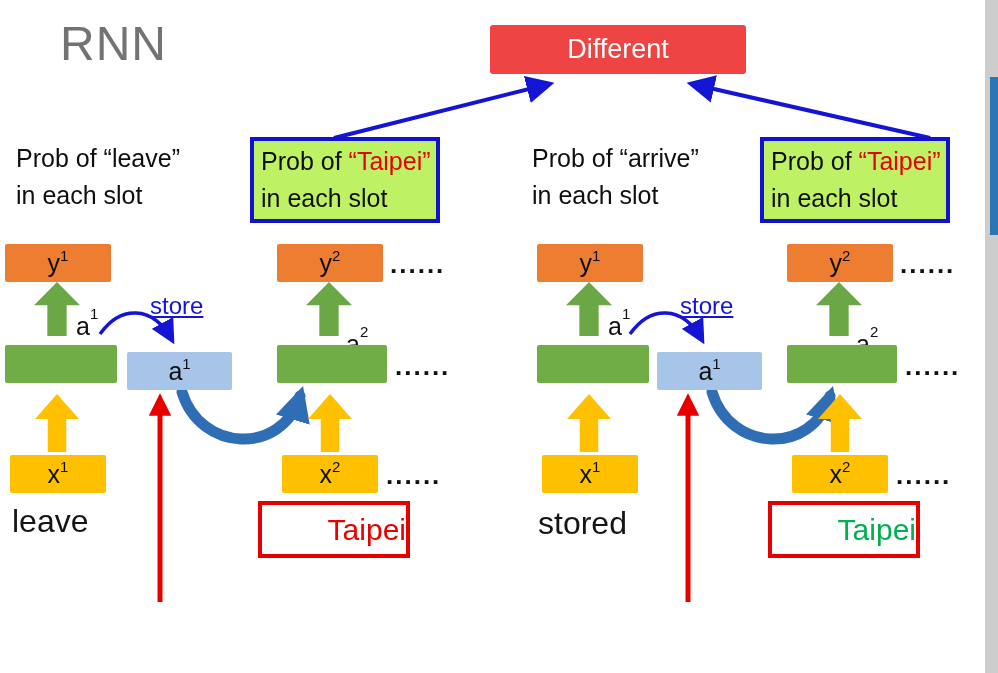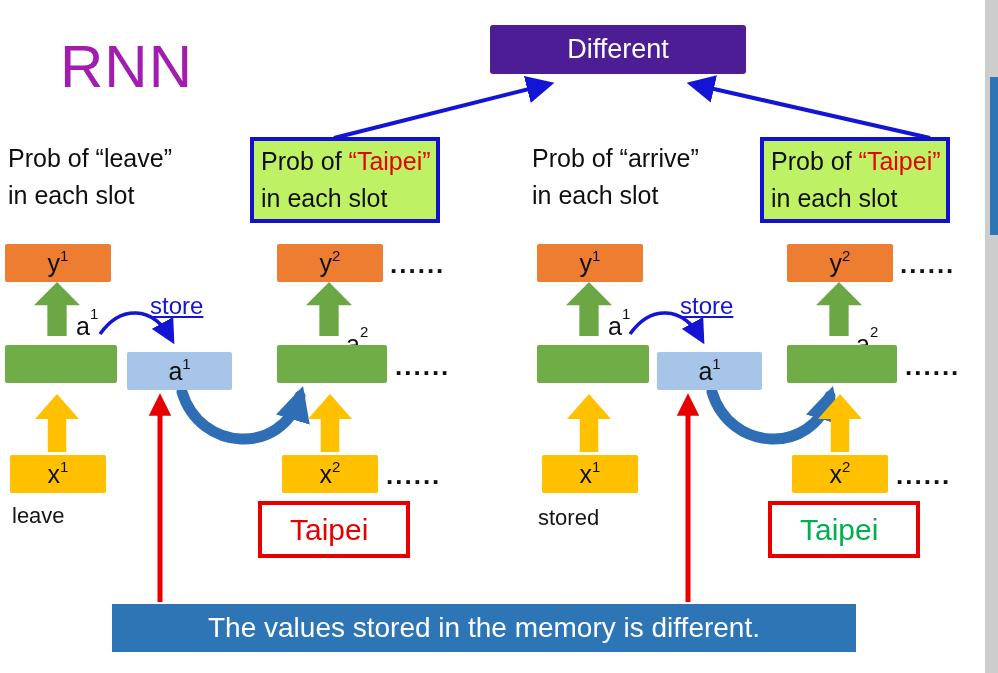--- a/index.html
+++ b/index.html
@@ -1,23 +1,23 @@
 <!DOCTYPE html>
 <html><head>
 <meta charset="utf-8">
 <style>
   * { margin:0; padding:0; box-sizing:border-box; }
   html,body { background:#ffffff; }
   body { font-family:"Liberation Sans", sans-serif; }
   .canvas { position:relative; width:998px; height:673px; background:#ffffff; overflow:hidden; }
   .overlay { position:absolute; left:0; top:0; pointer-events:none; }
 
-  .title { position:absolute; left:60px; top:32px; font-size:60px; color:#a21caf; letter-spacing:1px; }
+  .title { position:absolute; left:60px; top:16px; font-size:48px; color:#737373; letter-spacing:1px; }
 
-  .different { position:absolute; left:490px; top:25px; width:256px; height:49px; background:#4c1d95;
+  .different { position:absolute; left:490px; top:25px; width:256px; height:49px; background:#ef4444;
                color:#fff; display:flex; align-items:center; justify-content:center; font-size:27px; border-radius:3px; }
 
   .banner { position:absolute; left:112px; top:604px; width:744px; height:48px; background:#2E75B6;
             color:#fff; display:flex; align-items:center; justify-content:center; font-size:28px; }
 
   .prob { position:absolute; font-size:25px; line-height:37px; color:#0f0f0f; white-space:nowrap; }
   .prob-box { border:4px solid #1212CC; background:#bef264; padding:2px 5px 2px 7px; }
   .red-text { color:#E80000; }
   .green-text { color:#00B050; }
 
@@ -26,23 +26,23 @@
   .orange { background:#ED7D31; }
   .green  { background:#70AD47; }
   .yellow { background:#FFC000; }
   .memory { background:#A6C5E8; }
 
   sup { font-size:0.6em; position:relative; top:-0.45em; line-height:0; }
 
   .dots { position:absolute; font-size:26px; font-weight:700; letter-spacing:2px; color:#111; }
   .a-label { position:absolute; font-size:25px; color:#0f0f0f; }
   .store { position:absolute; font-size:24px; color:#1414D4;text-decoration:underline; }
-  .word { position:absolute; font-size:22px; color:#151515; }
+  .word { position:absolute; font-size:32px; color:#151515; }
   .taipei-box { position:absolute; width:152px; height:57px; border:4px solid #E80000; background:#fff;
-                display:flex; align-items:center; justify-content:flex-start; font-size:30px;padding-left:28px; }
+                display:flex; align-items:center; justify-content:flex-end; font-size:30px;padding-left:28px; }
 
   .block-arrow { position:absolute; clip-path:polygon(50% 0, 100% 43%, 71% 43%, 71% 100%, 29% 100%, 29% 43%, 0 43%); }
   .green-arrow { width:46px; height:54px; background:#6BA845; }
   .yellow-arrow { width:44px; height:58px; background:#FFC000; }
 
   .edge-gray { position:absolute; left:985px; top:0; width:13px; height:673px; background:#CDCDCD; }
   .edge-blue { position:absolute; left:990px; top:77px; width:8px; height:158px; background:#2E75B6; }
 </style>
 </head>
 <body>
@@ -73,21 +73,21 @@
 
     <line x1="160" y1="602" x2="160" y2="400" stroke="#E80000" stroke-width="5" marker-end="url(#mred)"></line>
     <line x1="688" y1="602" x2="688" y2="400" stroke="#E80000" stroke-width="5" marker-end="url(#mred)"></line>
   </svg>
 
   <div class="title">RNN</div>
   <div class="different">
     <span>Different</span>
   </div>
 
-  <div class="prob" style="left:8px; top:140px;">
+  <div class="prob" style="left:16px; top:140px;">
     <div><span>Prob of </span><span>“leave”</span></div>
     <div>in each slot</div>
   </div>
 
   <div class="prob prob-box" style="left:250px; top:137px;">
     <div><span>Prob of </span><span class="red-text">“Taipei”</span></div>
     <div>in each slot</div>
   </div>
 
   <div class="prob" style="left:532px; top:140px;">
@@ -177,20 +177,17 @@
 
   <div class="word" style="left:12px; top:503px;">leave</div>
   <div class="taipei-box" style="left:258px; top:501px;">
     <span class="red-text">Taipei</span>
   </div>
   <div class="word" style="left:538px; top:505px;">stored</div>
   <div class="taipei-box" style="left:768px; top:501px;">
     <span class="green-text">Taipei</span>
   </div>
 
-  <div class="banner">
-    <span>The values stored in the memory is different.</span>
-  </div>
 
   <div class="edge-gray"></div>
   <div class="edge-blue"></div>
 
 </div>
 
 </body></html>

